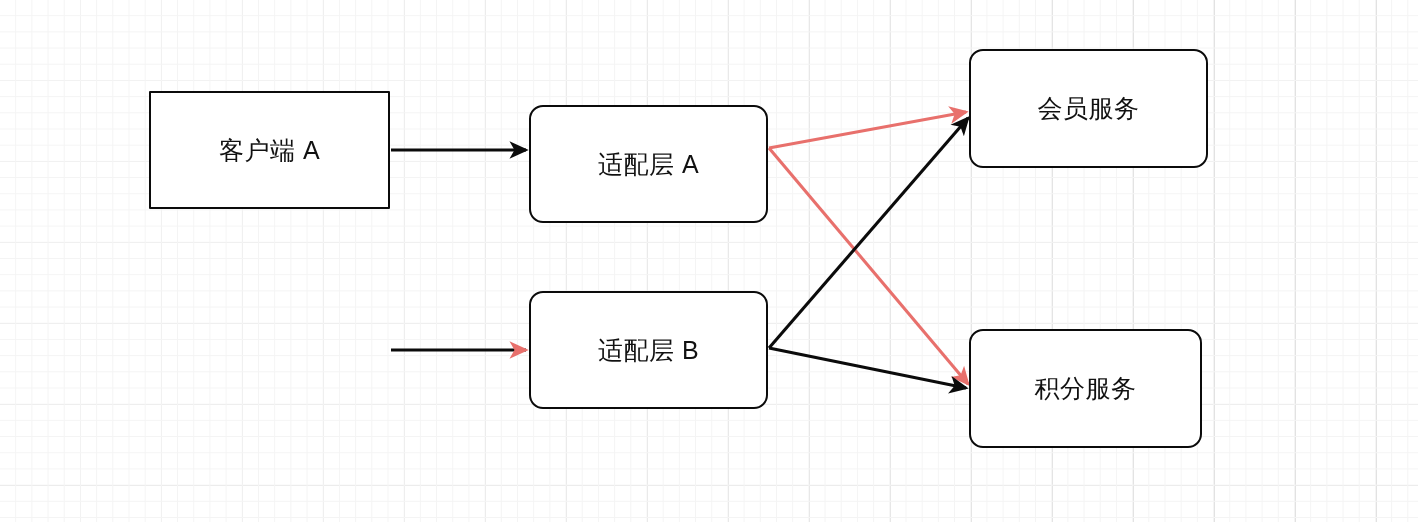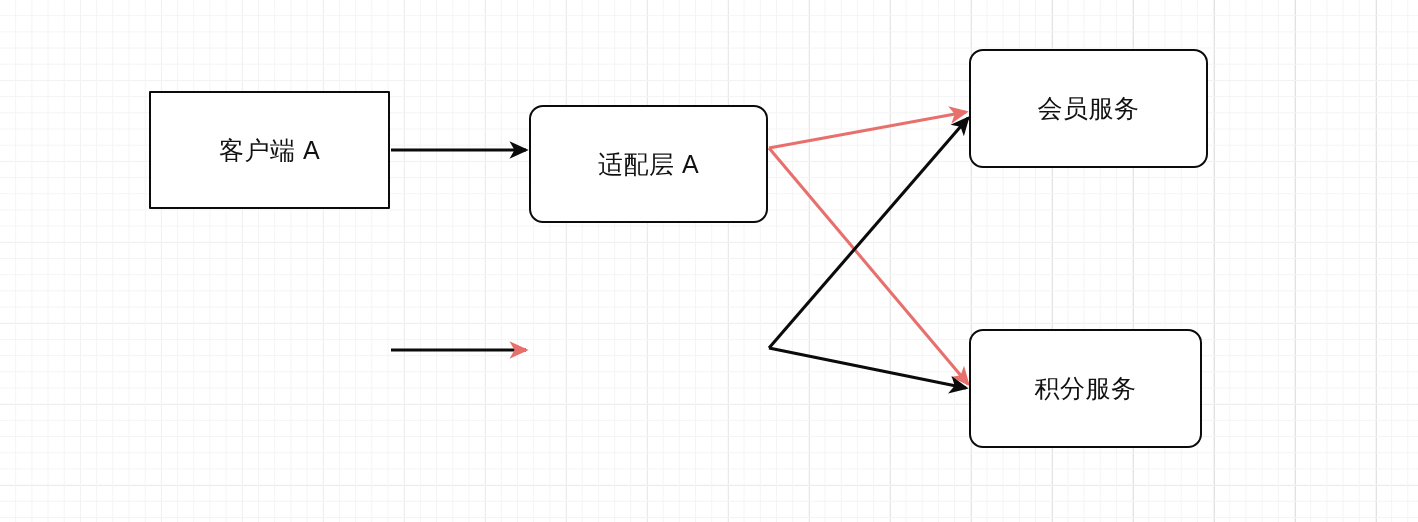--- a/index.html
+++ b/index.html
@@ -91,20 +91,23 @@
 
   <div class="node sharp" id="node-client-a">
     <span>客户端 A</span>
   </div>
 
 
   <div class="node rounded" id="node-adapter-a">
     <span>适配层 A</span>
   </div>
 
+  <div class="node rounded" id="node-adapter-b">
+    <span>适配层 B</span>
+  </div>
 
   <div class="node rounded" id="node-member">
     <span>会员服务</span>
   </div>
 
   <div class="node rounded" id="node-points">
     <span>积分服务</span>
   </div>
 
 </div>

